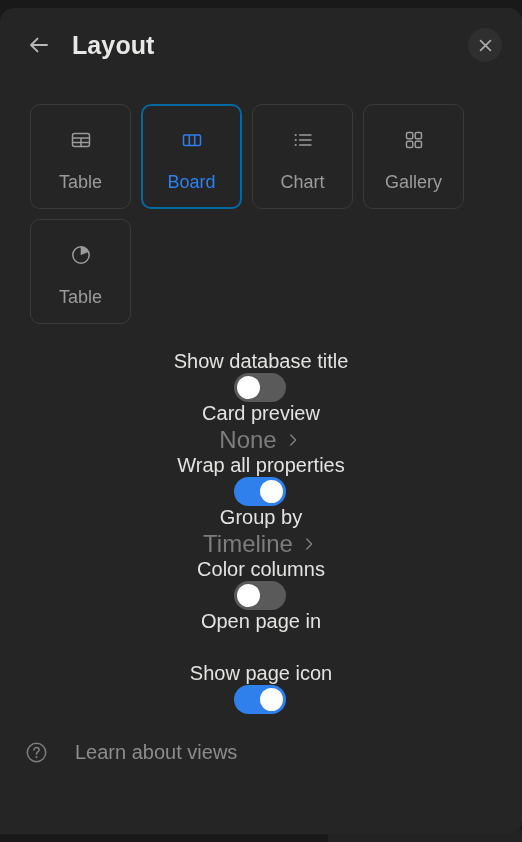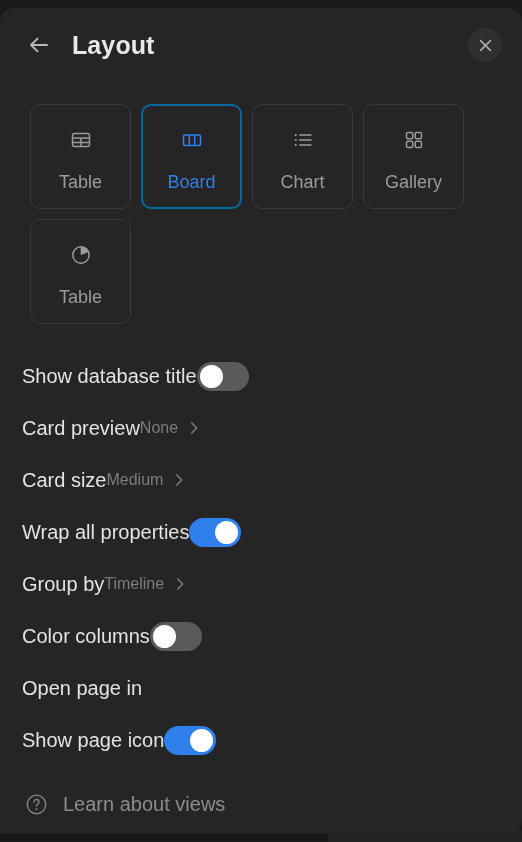--- a/index.html
+++ b/index.html
@@ -132,35 +132,37 @@
 
   
   .settings {
     padding: 26px 22px 0 22px;
     box-sizing: border-box;
   }
   .row {
     height: 52px;
     display: flex;
     align-items: center;
-    cursor: pointer;
+    justify-content: space-between;
+    cursor: pointer;
+    flex-direction: column;
   }
   .row-label {
     font-size: 20px;
     color: #e3e3e1;
     white-space: nowrap;
   }
   .row-right {
     display: flex;
     align-items: center;
     gap: 8px;
     padding-right: 2px;
   }
   .row-value {
-    font-size: 16px;
+    font-size: 24px;
     color: #7d7d7d;
     white-space: nowrap;
   }
   .chev {
     color: #7d7d7d;
     display: flex;
     align-items: center;
   }
   .chev svg { display: block; }
 
@@ -185,21 +187,21 @@
   }
   .toggle.on { background: #2f80ed; }
   .toggle.on .knob { left: 26px; }
 
   
   .footer {
     margin-top: 16px;
     padding: 0 22px 0 24px;
     display: flex;
     align-items: center;
-    gap: 14px;
+    gap: 26px;
     cursor: pointer;
     height: 44px;
   }
   .footer .help-icon {
     color: #7d7d7d;
     display: flex;
     align-items: center;
   }
   .footer .help-icon svg { display: block; }
   .footer .footer-label {
@@ -312,31 +314,20 @@
         <div class="row-right">
           <div class="row-value">None</div>
           <span class="chev">
             <svg width="16" height="16" viewBox="0 0 16 16" fill="none">
               <path d="M5.8 3L10.6 8L5.8 13" stroke="currentColor" stroke-width="1.5" stroke-linecap="round" stroke-linejoin="round"></path>
             </svg>
           </span>
         </div>
       </div>
 
-      <div class="row">
-        <div class="row-label">Card size</div>
-        <div class="row-right">
-          <div class="row-value">Medium</div>
-          <span class="chev">
-            <svg width="16" height="16" viewBox="0 0 16 16" fill="none">
-              <path d="M5.8 3L10.6 8L5.8 13" stroke="currentColor" stroke-width="1.5" stroke-linecap="round" stroke-linejoin="round"></path>
-            </svg>
-          </span>
-        </div>
-      </div>
 
       <div class="row">
         <div class="row-label">Wrap all properties</div>
         <div class="row-right">
           <div class="toggle on">
             <div class="knob"></div>
           </div>
         </div>
       </div>
 

